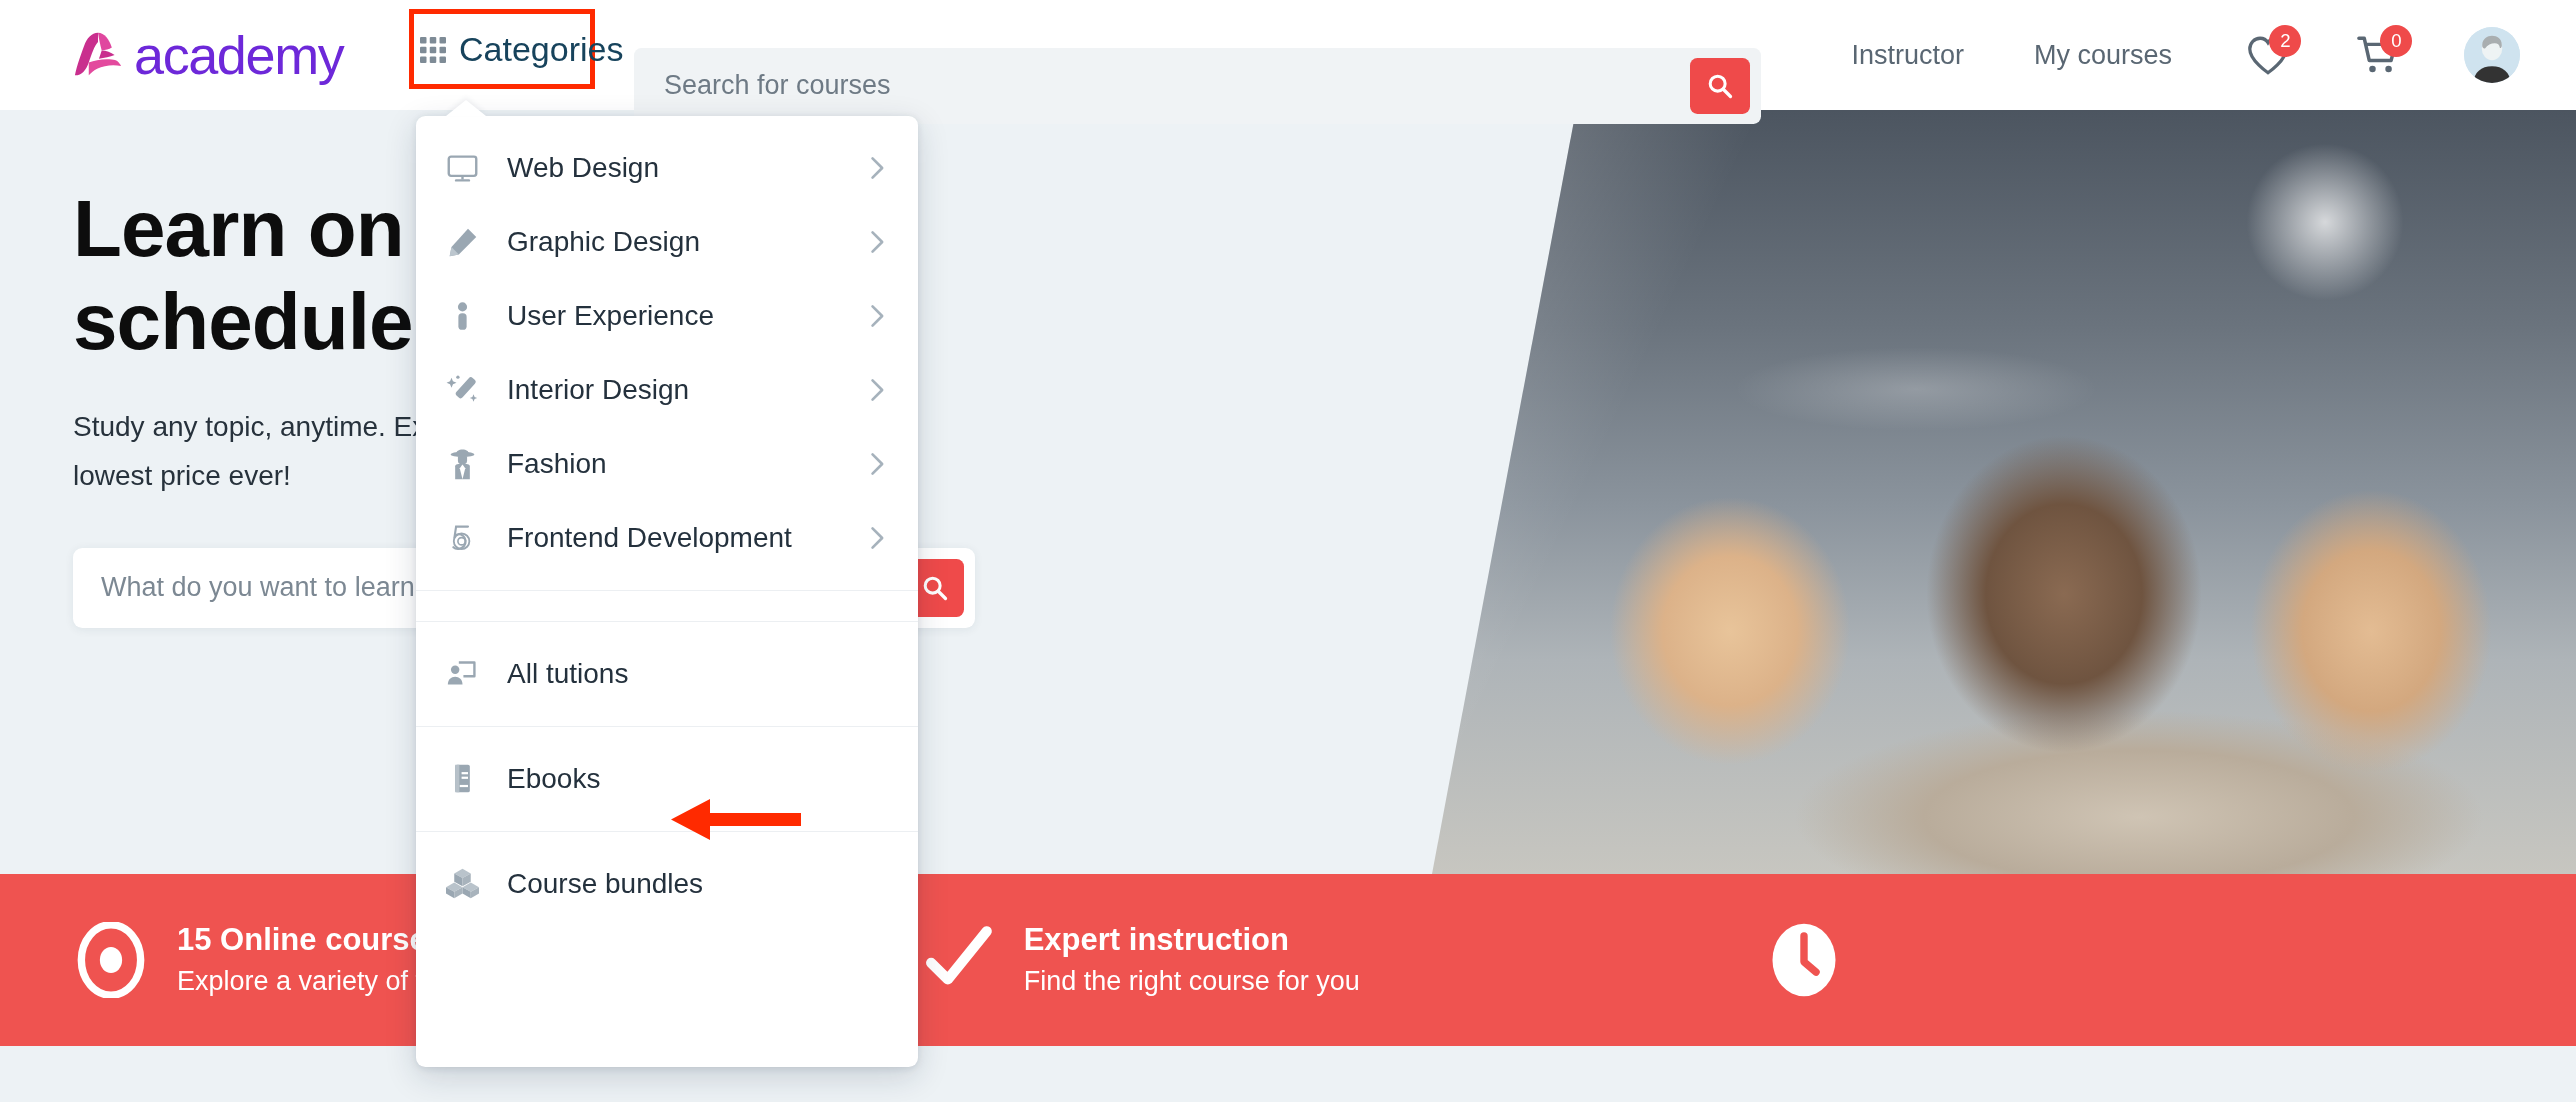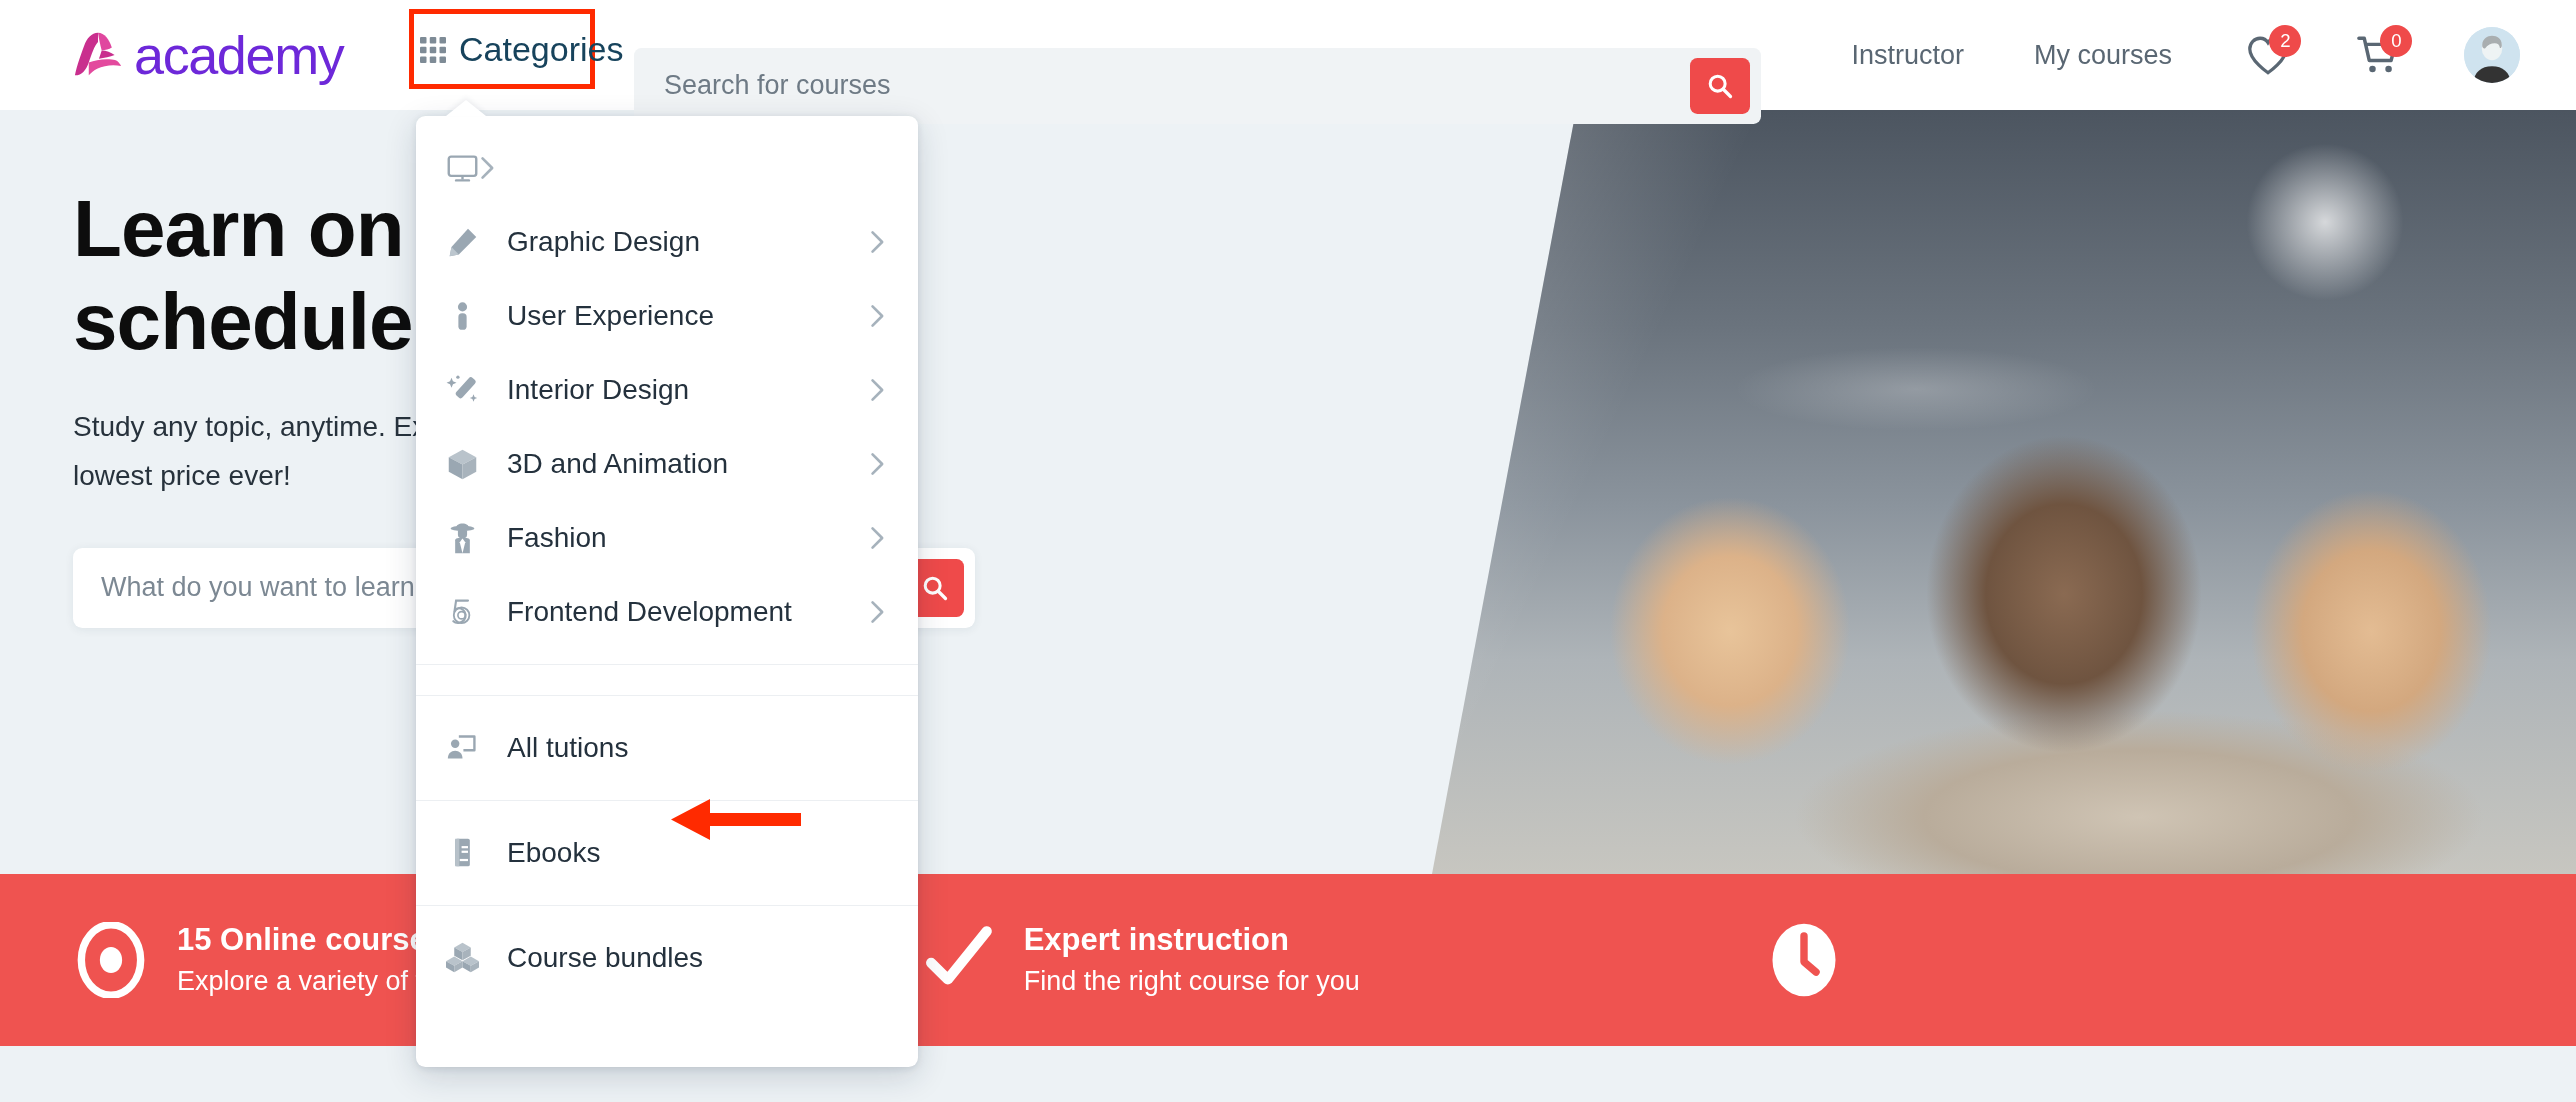--- a/index.html
+++ b/index.html
@@ -349,20 +349,21 @@
     <div class="dd-caret"></div>
 
     <div class="dd-group-pad"></div>
 
     <div class="dd-item">
       <svg class="dd-ic" viewBox="0 0 36 36">
         <rect x="3" y="5" width="30" height="21" rx="2.5" fill="none" stroke="#9aa7b2" stroke-width="2.6"></rect>
         <line x1="18" y1="26" x2="18" y2="30" stroke="#9aa7b2" stroke-width="2.6"></line>
         <line x1="11" y1="31" x2="25" y2="31" stroke="#9aa7b2" stroke-width="2.6" stroke-linecap="round"></line>
       </svg>
+      <span class="dd-label">Web Design</span>
       <svg class="dd-chevron" viewBox="0 0 12 20">
         <polyline points="2,2 10,10 2,18" fill="none" stroke="#a6b2bc" stroke-width="2.2" stroke-linecap="round" stroke-linejoin="round"></polyline>
       </svg>
     </div>
 
     <div class="dd-item">
       <svg class="dd-ic" viewBox="0 0 36 36">
         <path d="M24 3 L33 12 L14 31 L4 33 L6 23 Z" fill="#9aa7b2"></path>
         <path d="M6 23 L14 31 L4 33 Z" fill="#bcc6ce"></path>
       </svg>
@@ -389,31 +390,20 @@
         <path d="M6 4 L7.6 8 L11.5 9.6 L7.6 11.2 L6 15 L4.4 11.2 L0.6 9.6 L4.4 8 Z" fill="#9aa7b2"></path>
         <path d="M30 22 L31.2 25 L34 26.2 L31.2 27.4 L30 30.4 L28.8 27.4 L26 26.2 L28.8 25 Z" fill="#9aa7b2"></path>
         <circle cx="13" cy="3.5" r="1.8" fill="#9aa7b2"></circle>
       </svg>
       <span class="dd-label">Interior Design</span>
       <svg class="dd-chevron" viewBox="0 0 12 20">
         <polyline points="2,2 10,10 2,18" fill="none" stroke="#a6b2bc" stroke-width="2.2" stroke-linecap="round" stroke-linejoin="round"></polyline>
       </svg>
     </div>
 
-    <div class="dd-item">
-      <svg class="dd-ic" viewBox="0 0 36 36">
-        <path d="M18 2 L33 10 L18 18 L3 10 Z" fill="#b9c3cb"></path>
-        <path d="M3 10 L18 18 L18 34 L3 26 Z" fill="#9aa7b2"></path>
-        <path d="M33 10 L18 18 L18 34 L33 26 Z" fill="#a8b3bc"></path>
-      </svg>
-      <span class="dd-label">3D and Animation</span>
-      <svg class="dd-chevron" viewBox="0 0 12 20">
-        <polyline points="2,2 10,10 2,18" fill="none" stroke="#a6b2bc" stroke-width="2.2" stroke-linecap="round" stroke-linejoin="round"></polyline>
-      </svg>
-    </div>
 
     <div class="dd-item">
       <svg class="dd-ic" viewBox="0 0 36 36">
         <ellipse cx="18" cy="7" rx="13" ry="3" fill="#9aa7b2"></ellipse>
         <path d="M11 7 C11 3 14 1.5 18 1.5 C22 1.5 25 3 25 7 Z" fill="#9aa7b2"></path>
         <path d="M13 9 L23 9 L23 14 C23 17 21 18 18 18 C15 18 13 17 13 14 Z" fill="#9aa7b2"></path>
         <path d="M10 20 C10 18 13.5 17 18 17 C22.5 17 26 18 26 20 L26 34 L10 34 Z" fill="#9aa7b2"></path>
         <path d="M18 18 L21 22 L18 34 L15 22 Z" fill="#ffffff"></path>
       </svg>
       <span class="dd-label">Fashion</span>

